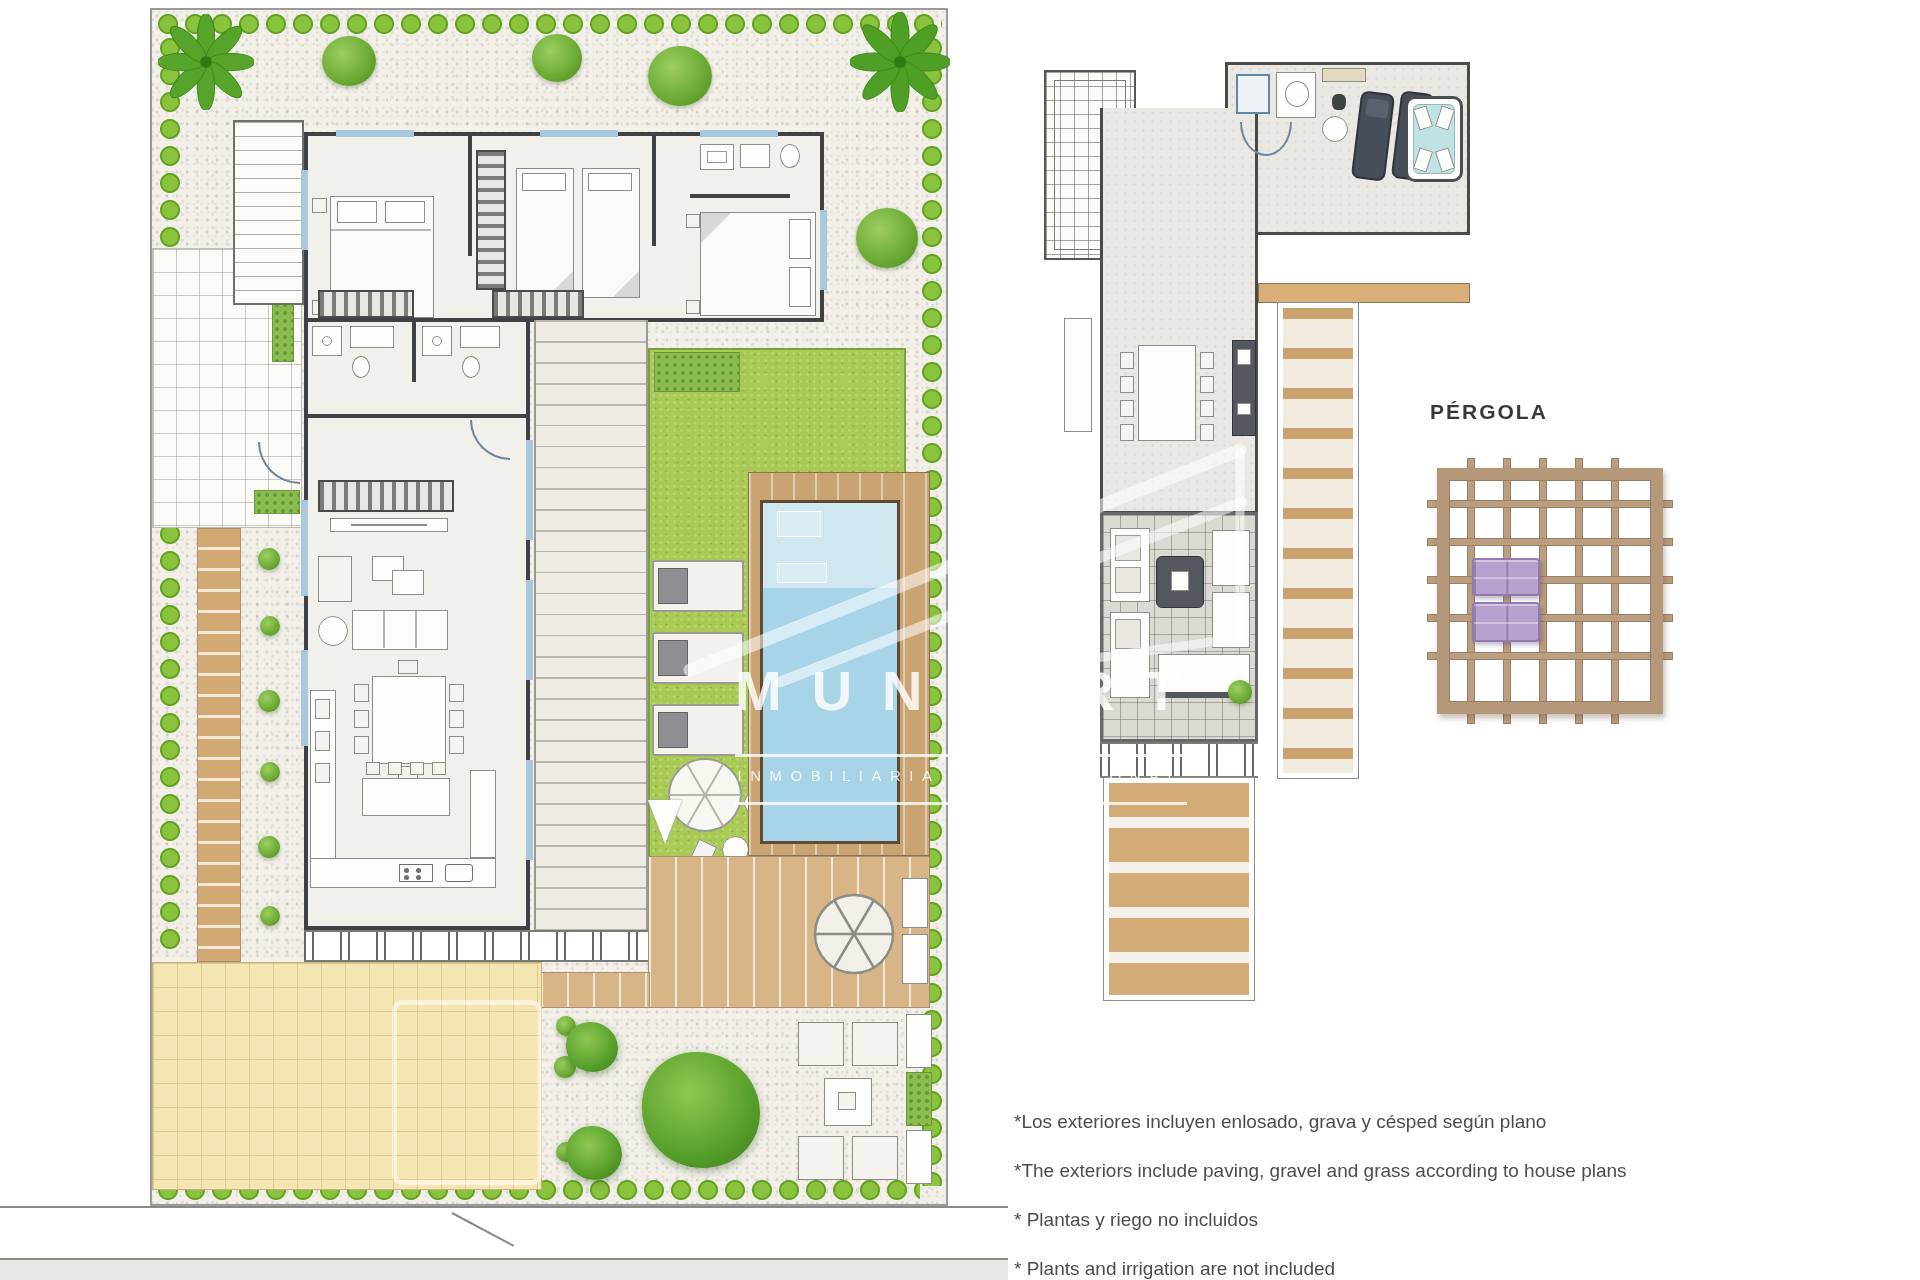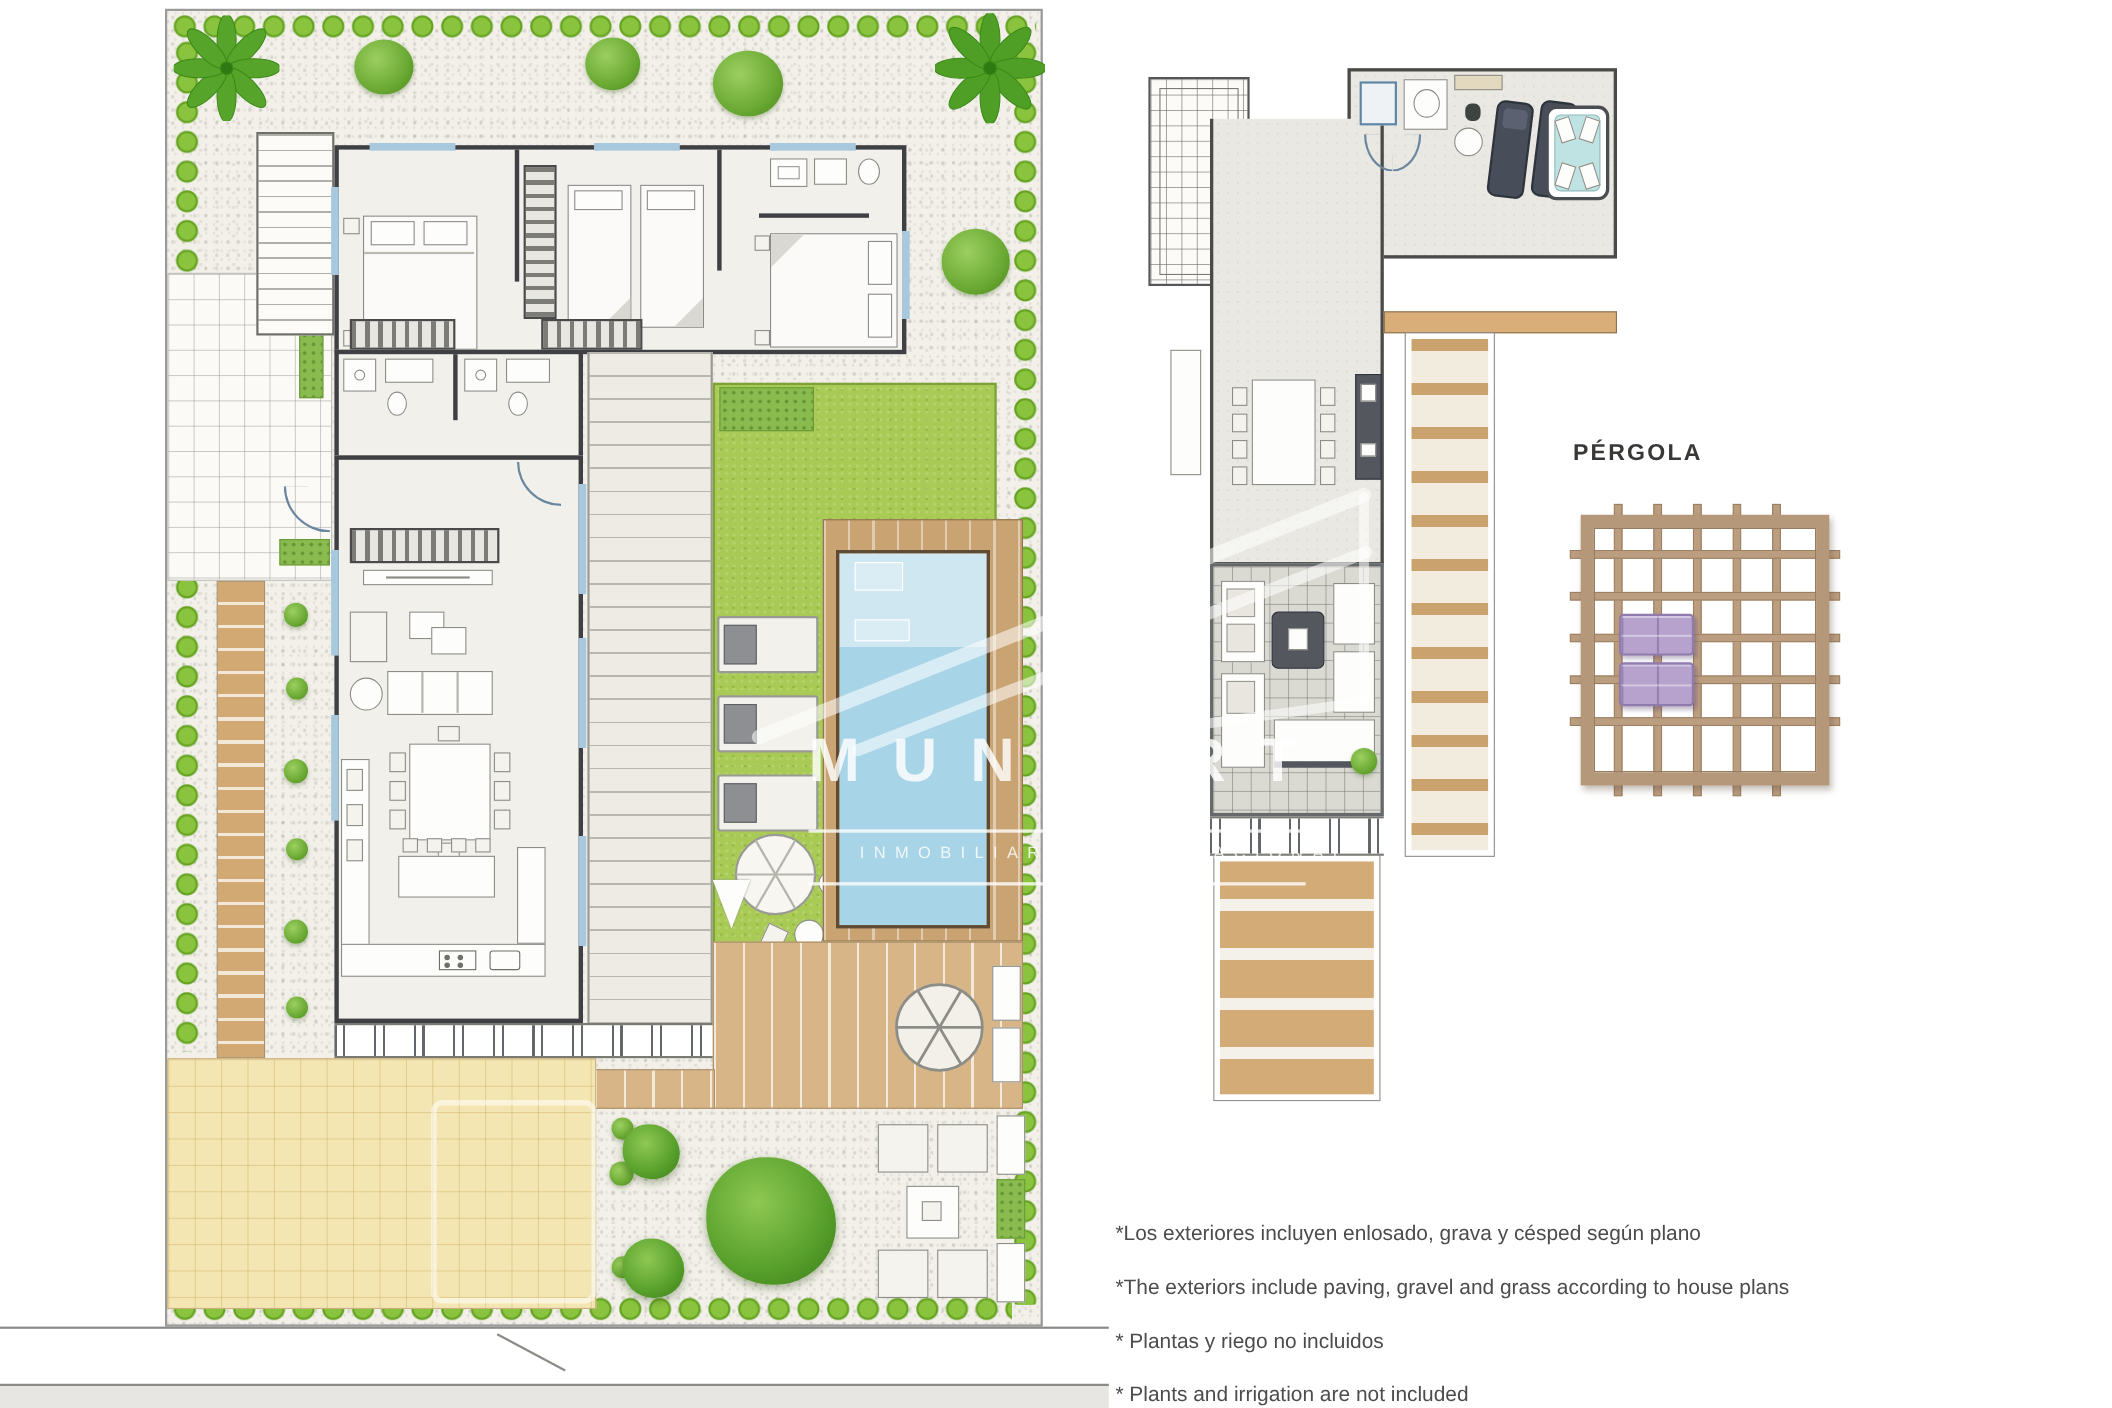--- a/index.html
+++ b/index.html
@@ -438,21 +438,21 @@
       </g>
     </svg>
     <div class="wm wm-word abs" style="left:105px;top:238px;">
       <span>MUNP</span>
       <svg width="42" height="48" viewBox="0 0 42 48" style="margin:0 30px 6px -18px;">
         <polygon points="21,4 40,45 2,45" fill="none" stroke="rgba(255,255,255,.82)" stroke-width="5"></polygon>
       </svg>
       <span>RT</span>
     </div>
     <div class="wm-rule abs" style="left:105px;top:334px;width:452px;"></div>
-    <div class="wm wm-tag abs" style="left:105px;top:347px;width:452px;margin-left:44px;">INMOBILIARIA INTERNACIONAL</div>
+    <div class="wm wm-tag abs" style="left:105px;top:347px;width:452px;">INMOBILIARIA INTERNACIONAL</div>
     <div class="wm-rule abs" style="left:105px;top:382px;width:452px;"></div>
   </div>
 
   <div class="abs notes" style="left:1014px;top:1104px;width:760px;">
     <p>*Los exteriores incluyen enlosado, grava y césped según plano</p>
     <p>*The exteriors include paving, gravel and grass according to house plans</p>
     <p>* Plantas y riego no incluidos</p>
     <p>* Plants and irrigation are not included</p>
   </div>
 

